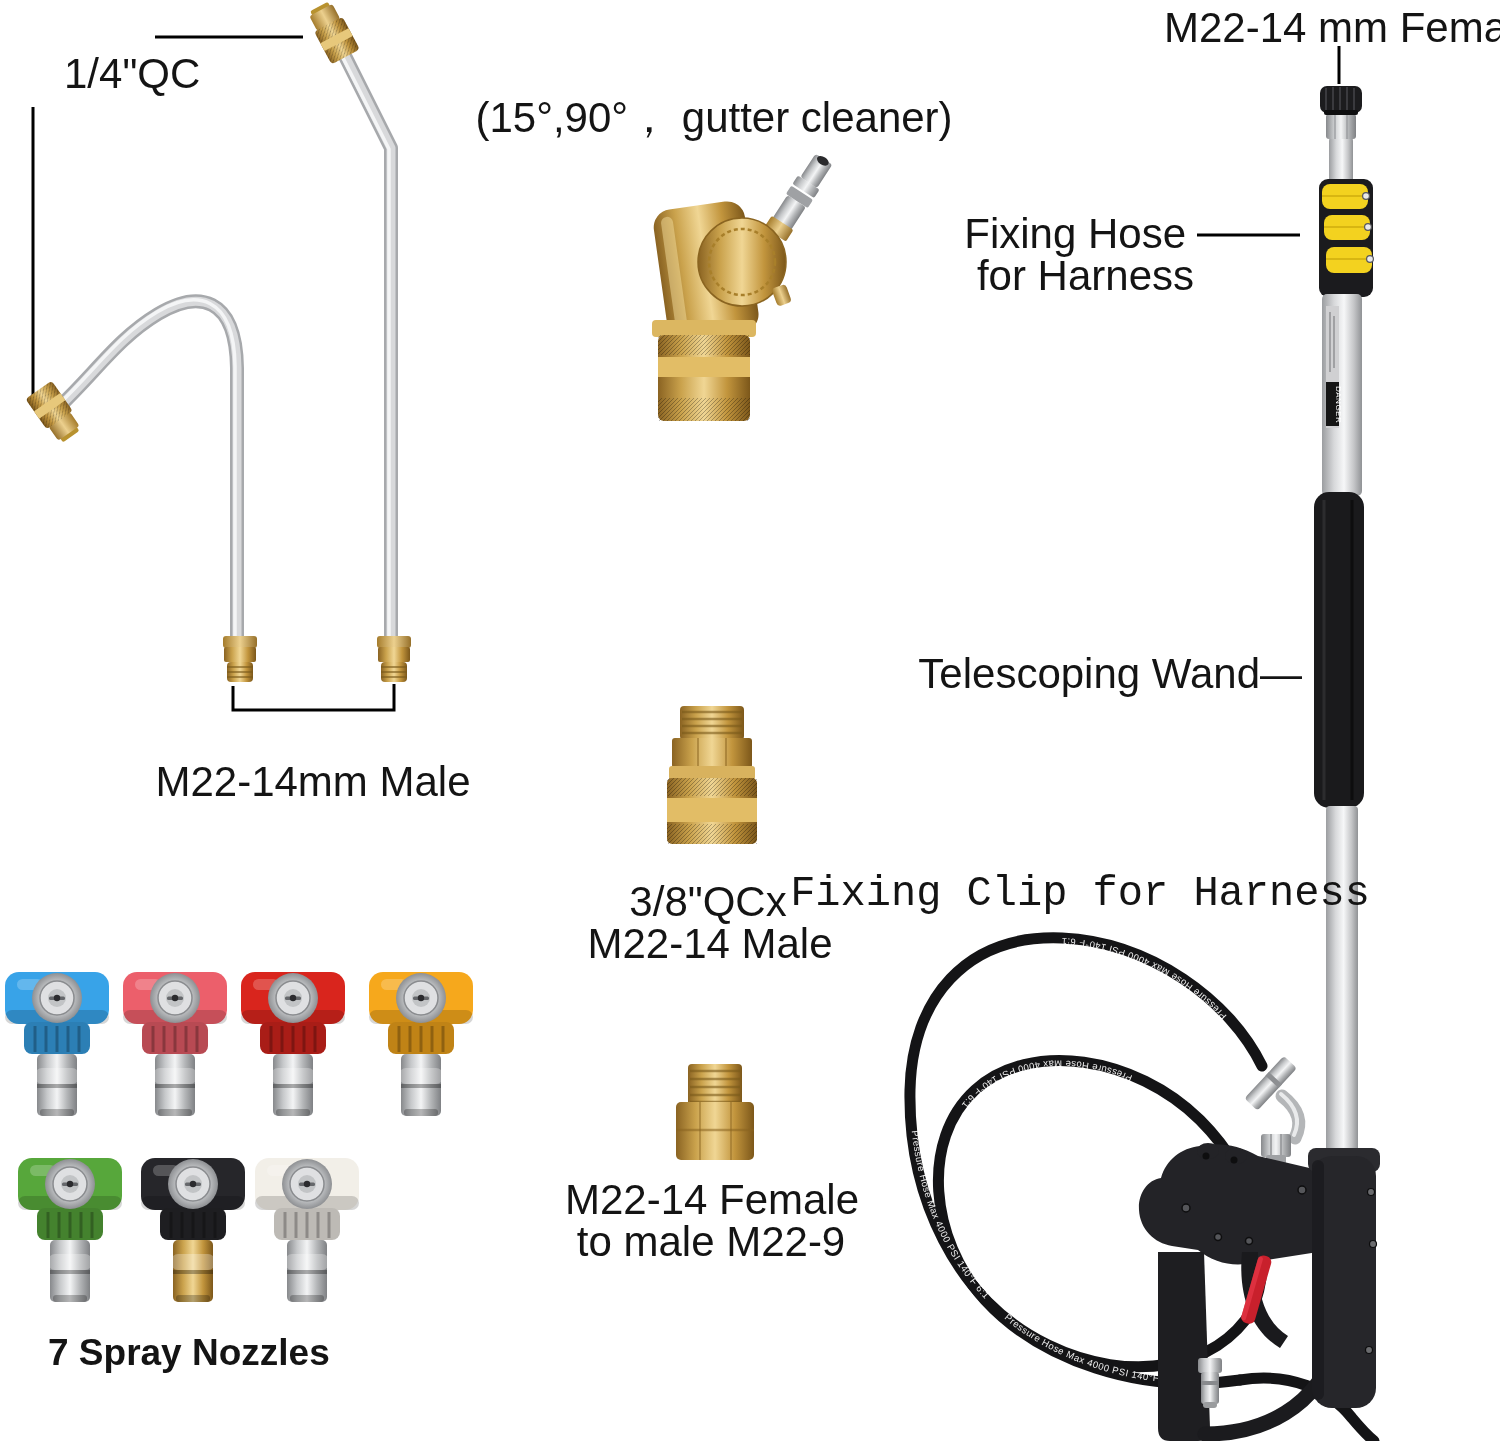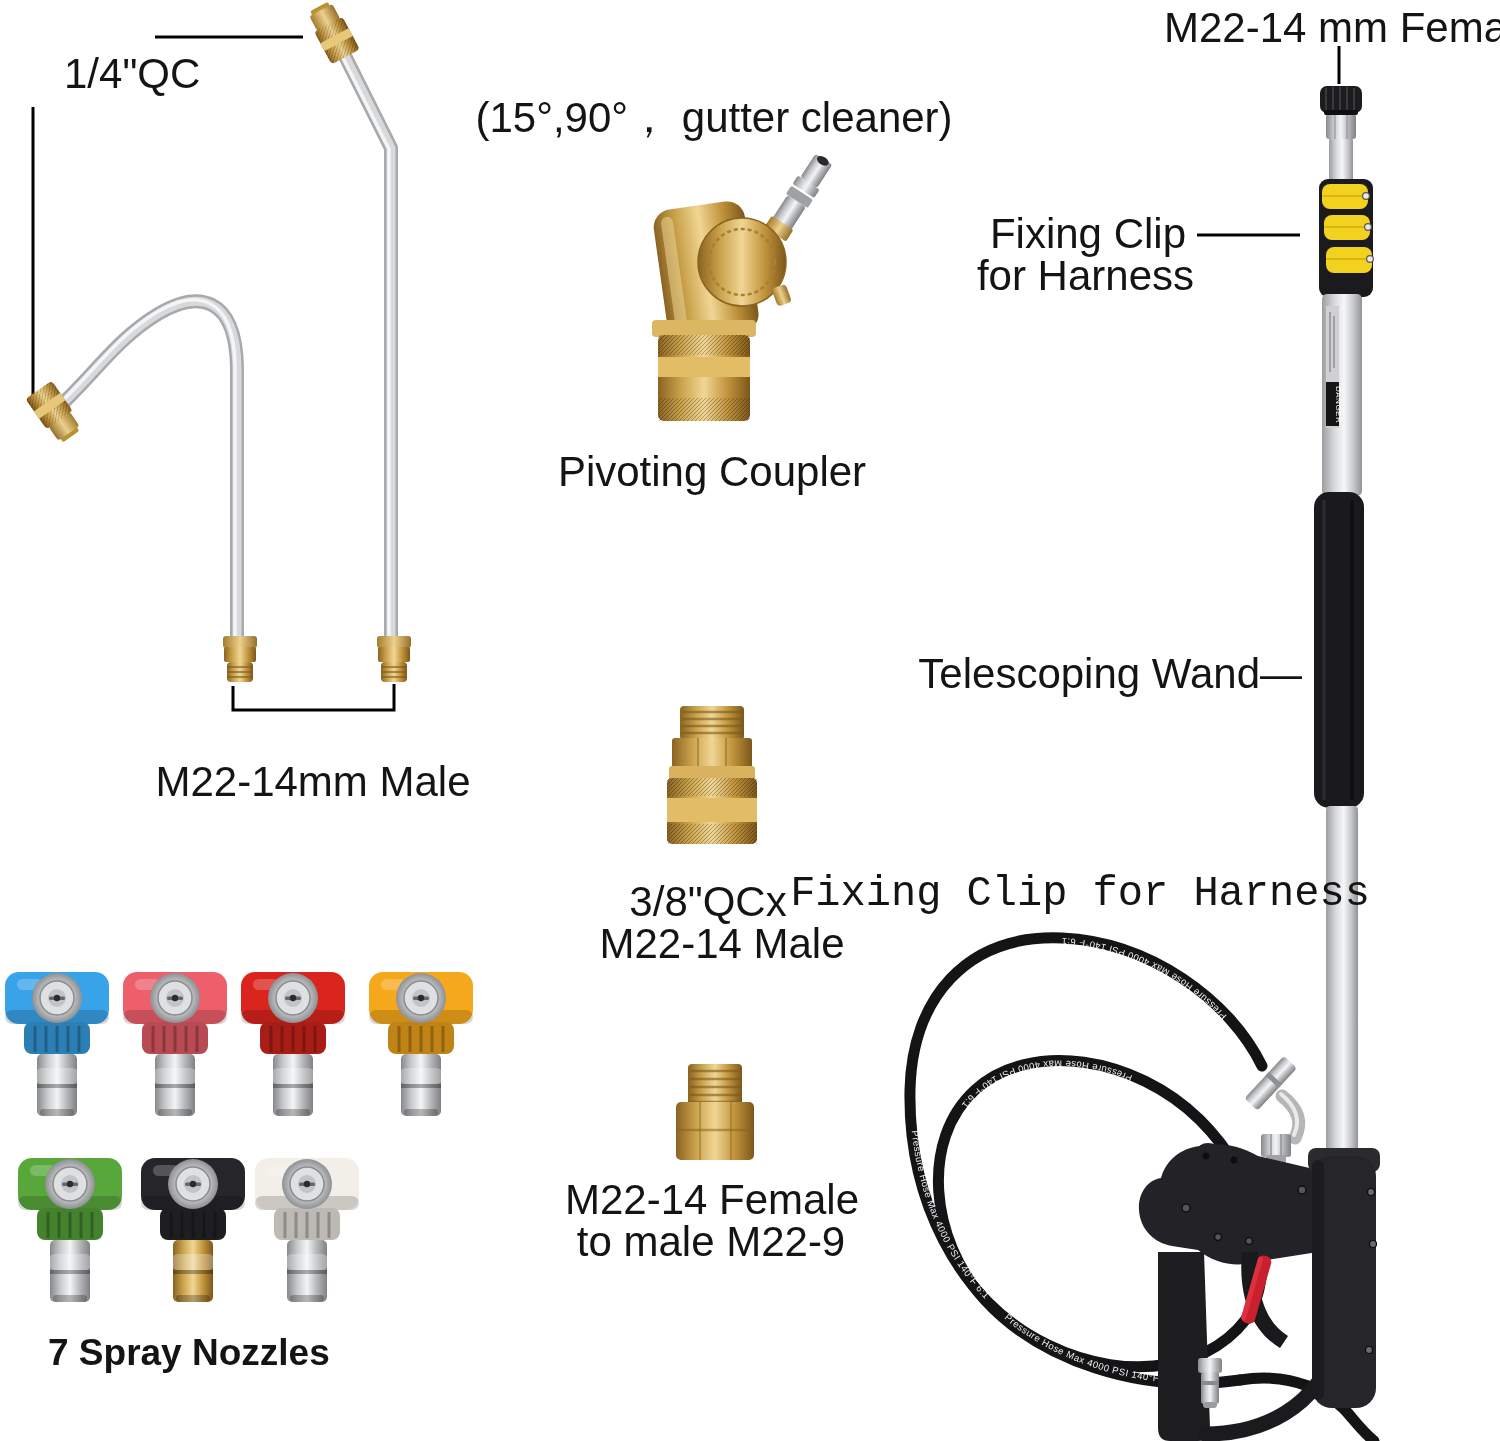--- a/index.html
+++ b/index.html
@@ -259,24 +259,23 @@
     <rect x="1312" y="1160" width="12" height="240" rx="6" fill="#1b1b1e" opacity="0.85"></rect>
     <circle cx="1371" cy="1192" r="3.5" fill="#6a6b6e" stroke="#0c0c0d" stroke-width="1.2"></circle>
     <circle cx="1373" cy="1244" r="3.5" fill="#6a6b6e" stroke="#0c0c0d" stroke-width="1.2"></circle>
     <circle cx="1369" cy="1350" r="3.5" fill="#6a6b6e" stroke="#0c0c0d" stroke-width="1.2"></circle>
   </g>
 </svg>
 
   <div class="lbl" style="left:64px;top:50px;">1/4"QC</div>
   <div class="lbl ctr" style="left:714px;top:94px;">(15°,90°， gutter cleaner)</div>
   <div class="lbl" style="left:1164px;top:4px;">M22-14 mm Female</div>
-  <div class="lbl rgt" style="left:1186px;top:210px;">Fixing Clip</div>
+  <div class="lbl rgt" style="left:1186px;top:210px;">Fixing Hose</div>
   <div class="lbl rgt" style="left:1194px;top:252px;">for Harness</div>
-  <div class="lbl ctr" style="left:712px;top:448px;">Pivoting Coupler</div>
   <div class="lbl ctr" style="left:313px;top:758px;">M22-14mm Male</div>
   <div class="lbl rgt" style="left:1302px;top:650px;">Telescoping Wand—</div>
   <div class="lbl ctr" style="left:708px;top:878px;">3/8"QCx</div>
-  <div class="lbl ctr" style="left:710px;top:920px;margin-left:12px;">M22-14 Male</div>
+  <div class="lbl ctr" style="left:710px;top:920px;">M22-14 Male</div>
   <div class="lbl ctr" style="left:1080px;top:870px;font-family:Liberation Mono, monospace;">Fixing Clip for Harness</div>
   <div class="lbl ctr" style="left:712px;top:1176px;">M22-14 Female</div>
   <div class="lbl ctr" style="left:711px;top:1218px;">to male M22-9</div>
   <div class="lbl sm" style="left:48px;top:1332px;font-weight:bold;">7 Spray Nozzles</div>
 </div>
 
 </body></html>

